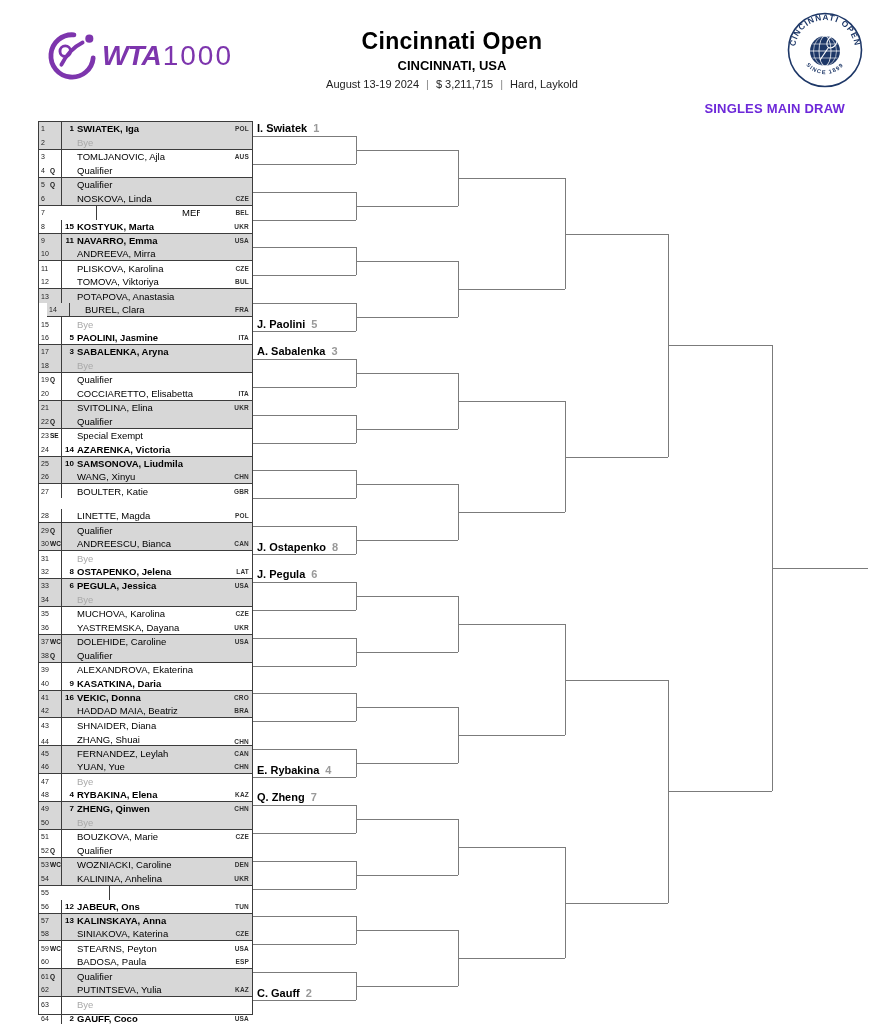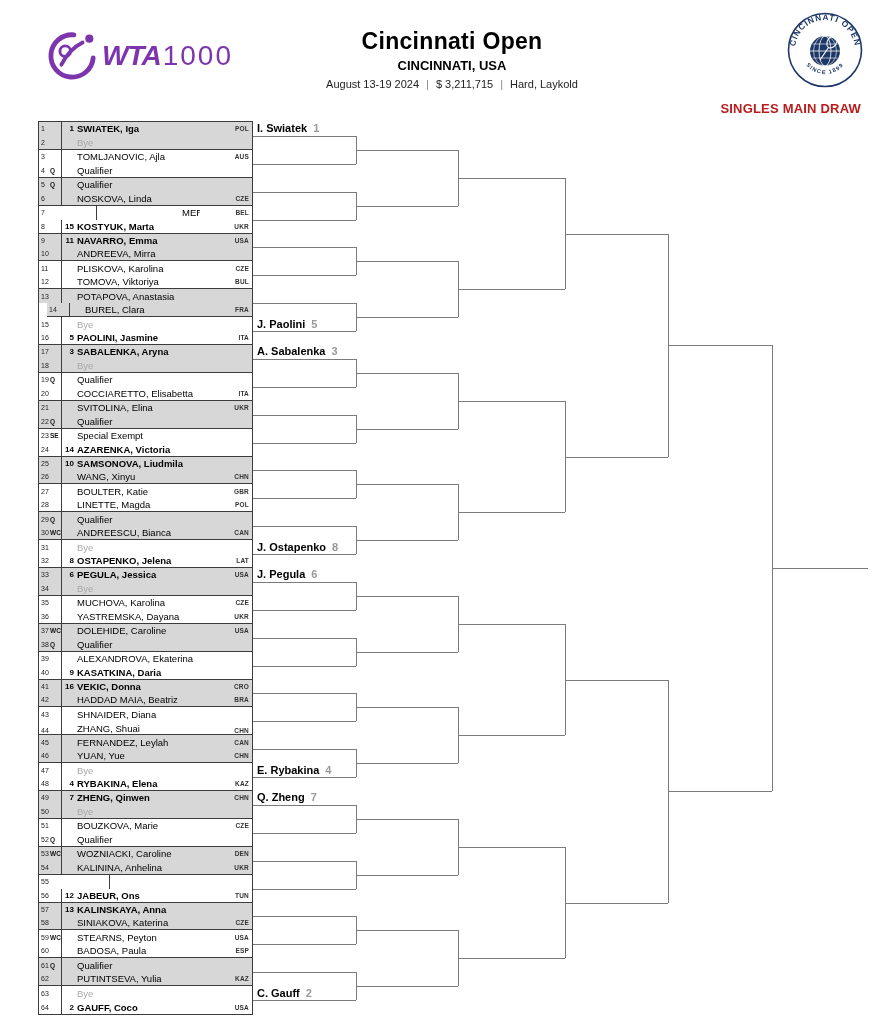--- a/index.html
+++ b/index.html
@@ -19,21 +19,21 @@
   .wta-word{font-size:28px;font-weight:bold;font-style:italic;color:var(--wta-purple);letter-spacing:-1px;margin-left:4px;}
   .wta-tier{font-size:28px;font-weight:normal;color:var(--wta-purple);letter-spacing:2px;margin-left:2px;}
 
   .title-block{position:absolute;left:237px;top:28px;width:430px;text-align:center;}
   .t-name{font-size:23px;font-weight:bold;color:#000;letter-spacing:.3px;}
   .t-loc{font-size:13px;font-weight:bold;color:#000;margin-top:3px;}
   .t-info{font-size:11px;color:#222;margin-top:5px;}
   .t-info .sep{color:#888;margin:0 7px;}
 
   .cincy-logo{position:absolute;right:10px;top:11px;}
-  .smd{position:absolute;right:13px;top:101px;font-size:13px;font-weight:bold;color:#b91c1c;letter-spacing:.2px;}
+  .smd{position:absolute;right:29px;top:101px;font-size:13px;font-weight:bold;color:#6d28d9;letter-spacing:.2px;}
 
   
   .tbl{position:absolute;left:38px;top:121px;width:215px;height:894px;
        border:1px solid var(--border-dark);box-sizing:border-box;background:#fff;}
   .row{display:flex;align-items:center;box-sizing:border-box;overflow:hidden;}
   .row.gray{background:var(--band-gray);}
   .row.sepb{border-bottom:1px solid var(--border-dark);}
   .pos{width:9px;font-size:7px;color:#222;padding-left:2px;flex:none;}
   .code{width:11px;font-size:6.5px;font-weight:bold;color:#111;flex:none;
         border-right:1px solid var(--border-dark);align-self:stretch;
@@ -283,21 +283,21 @@
         <span class="pname">WANG, Xinyu</span>
         <span class="ctry">CHN</span>
       </div>
       <div class="row" style="height: 13.9375px;">
         <span class="pos">27</span>
         <span class="code"></span>
         <span class="seed"></span>
         <span class="pname">BOULTER, Katie</span>
         <span class="ctry">GBR</span>
       </div>
-      <div class="row sepb" style="height: 13.9375px;">
+      <div class="row sepb" style="height: 13.9375px; margin-top: 11px;">
         <span class="pos">28</span>
         <span class="code"></span>
         <span class="seed"></span>
         <span class="pname">LINETTE, Magda</span>
         <span class="ctry">POL</span>
       </div>
       <div class="row gray" style="height: 13.9375px;">
         <span class="pos">29</span>
         <span class="code">Q</span>
         <span class="seed"></span>

